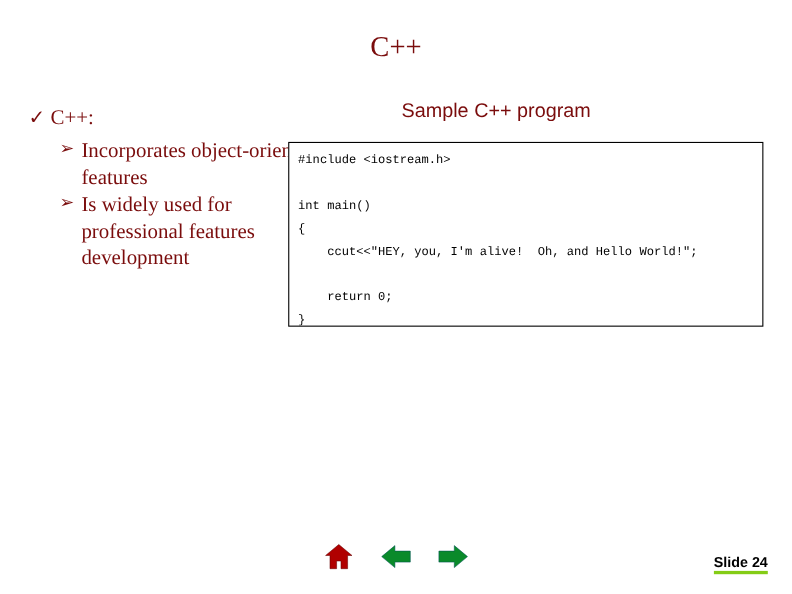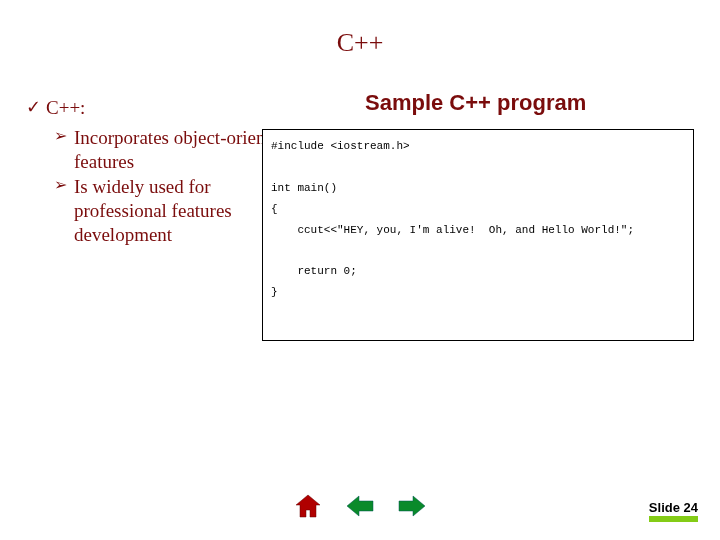--- a/index.html
+++ b/index.html
@@ -27,22 +27,22 @@
     text-align: center;
     font-size: 26px;
     color: #7a0c0c;
     font-family: Georgia, serif;
   }
   .sample-label {
     position: absolute;
     top: 90px;
     left: 365px;
     font-family: Arial, Helvetica, sans-serif;
-    font-weight: bold;
-    font-size: 22px;
+    font-weight: normal;
+    font-size: 18px;
     color: #7a0c0c;
   }
   .body-col {
     position: absolute;
     top: 96px;
     left: 26px;
     width: 270px;
     color: #7a0c0c;
     font-size: 19px;
     line-height: 1.25;
@@ -64,21 +64,21 @@
   .lvl2 .blt {
     width: 20px;
     flex: 0 0 20px;
     font-size: 16px;
   }
   .code-box {
     position: absolute;
     top: 118px;
     left: 262px;
     width: 432px;
-    height: 212px;
+    height: 168px;
     border: 1.5px solid #000;
     background: #fff;
     box-sizing: border-box;
     padding: 6px 8px;
     font-family: "Courier New", monospace;
     font-size: 11px;
     color: #000;
     line-height: 1.9;
     white-space: pre;
     overflow: hidden;
@@ -102,21 +102,21 @@
     cursor: pointer;
   }
   .slide-num {
     position: absolute;
     bottom: 18px;
     right: 22px;
     font-family: Arial, Helvetica, sans-serif;
     font-weight: bold;
     font-size: 13px;
     color: #000;
-    border-bottom: 6px solid #84cc16;
+    border-bottom: 3px solid #84cc16;
     padding-bottom: 1px;
   }
 </style>
 </head>
 <body>
 
 <div class="slide">
 
   <div class="title">C++</div>
 

